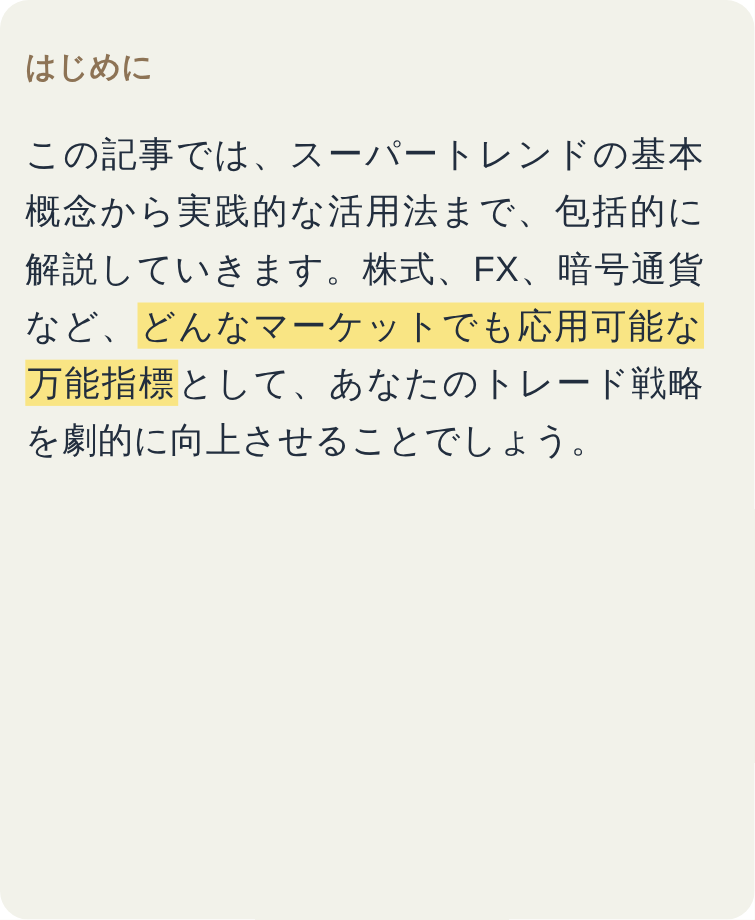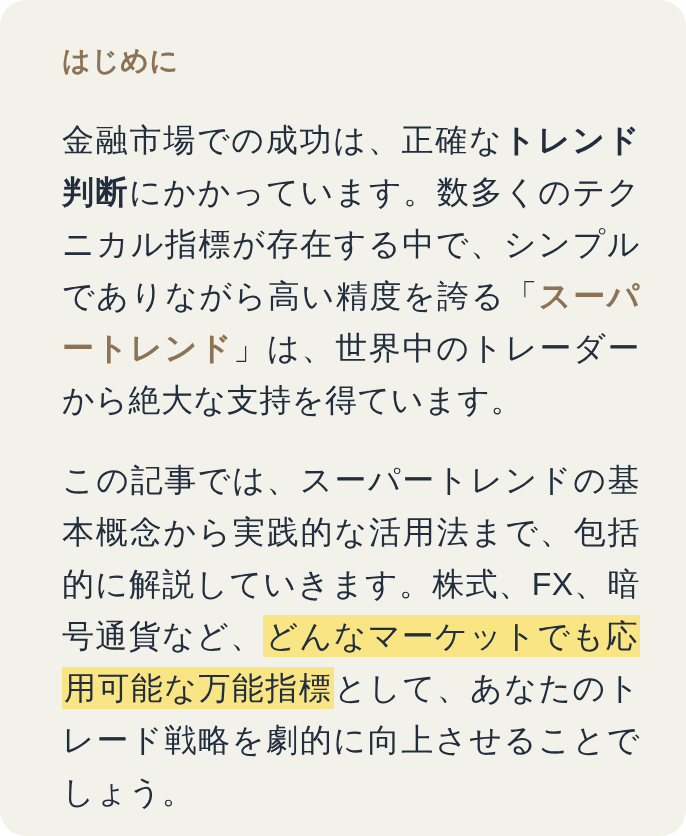--- a/index.html
+++ b/index.html
@@ -14,21 +14,21 @@
     margin: 0;
     padding: 0;
     background: var(--page-background);
     font-family: "Liberation Sans", "DejaVu Sans", sans-serif;
   }
   .card {
     width: 686px;
     height: 836px;
     background: var(--card-background);
     border-radius: 26px;
-    padding: 42px 46px 40px 62px;
+    padding: 42px 46px 40px 23px;
     overflow: hidden;
   }
   .heading {
     margin: 0 0 34px 0;
     font-size: 28px;
     line-height: 1.35;
     font-weight: 700;
     color: var(--accent-brown);
     letter-spacing: 0.5px;
   }
@@ -57,16 +57,15 @@
     -webkit-box-decoration-break: clone;
     box-decoration-break: clone;
   }
 </style>
 </head>
 <body>
 
 <div class="card">
   <h2 class="heading">はじめに</h2>
 
-  <p class="body-paragraph"><span>金融市場での成功は、正確な</span><strong class="bold-run">トレンド判断</strong><span>にかかっています。数多くのテクニカル指標が存在する中で、シンプルでありながら高い精度を誇る「</span><strong class="accent-run">スーパートレンド</strong><span>」は、世界中のトレーダーから絶大な支持を得ています。</span></p>
 
   <p class="body-paragraph"><span>この記事では、スーパートレンドの基本概念から実践的な活用法まで、包括的に解説していきます。株式、FX、暗号通貨など、</span><mark class="highlight-run">どんなマーケットでも応用可能な万能指標</mark><span>として、あなたのトレード戦略を劇的に向上させることでしょう。</span></p>
 </div>
 
 </body></html>

